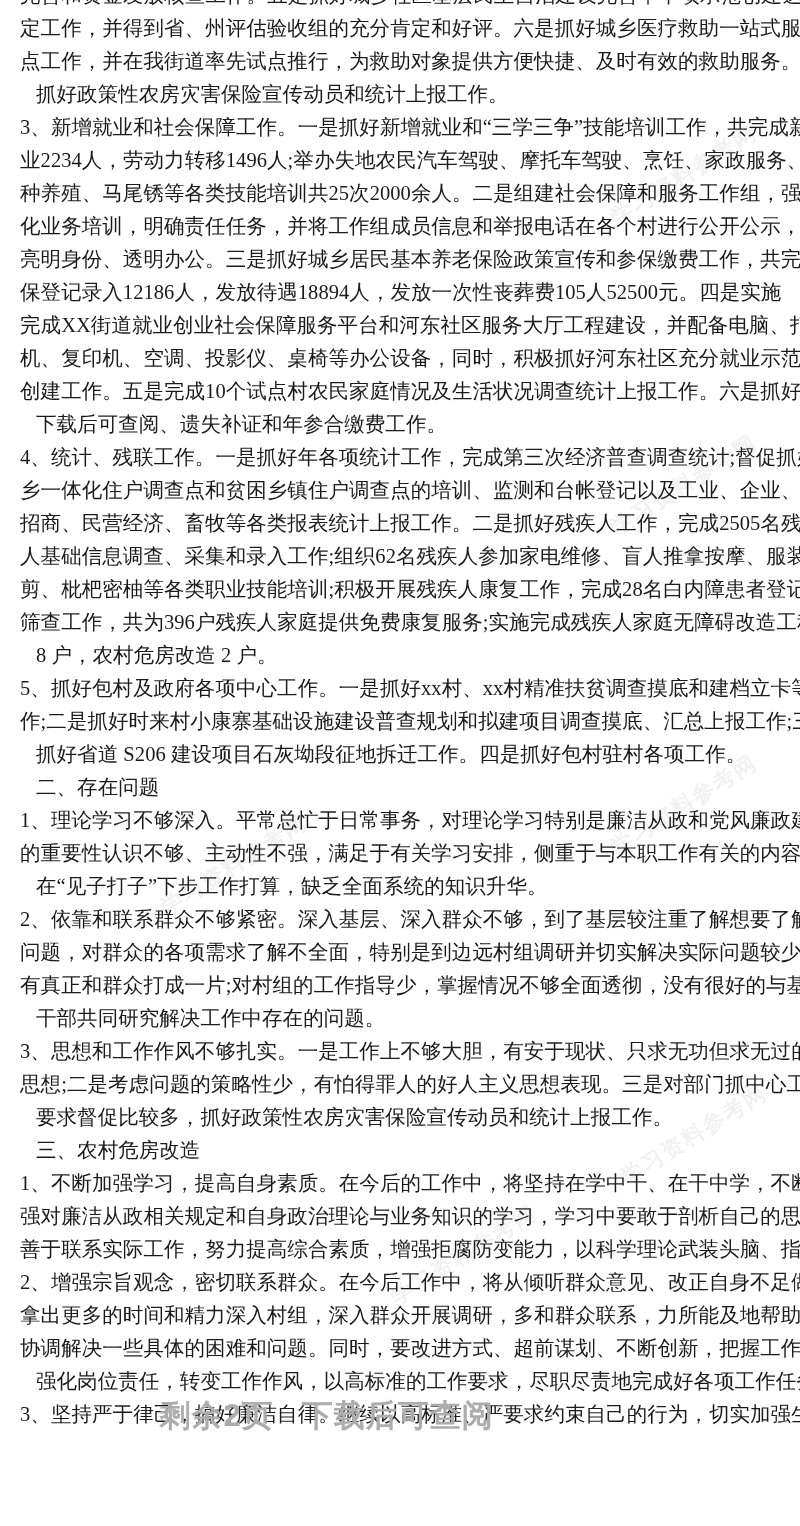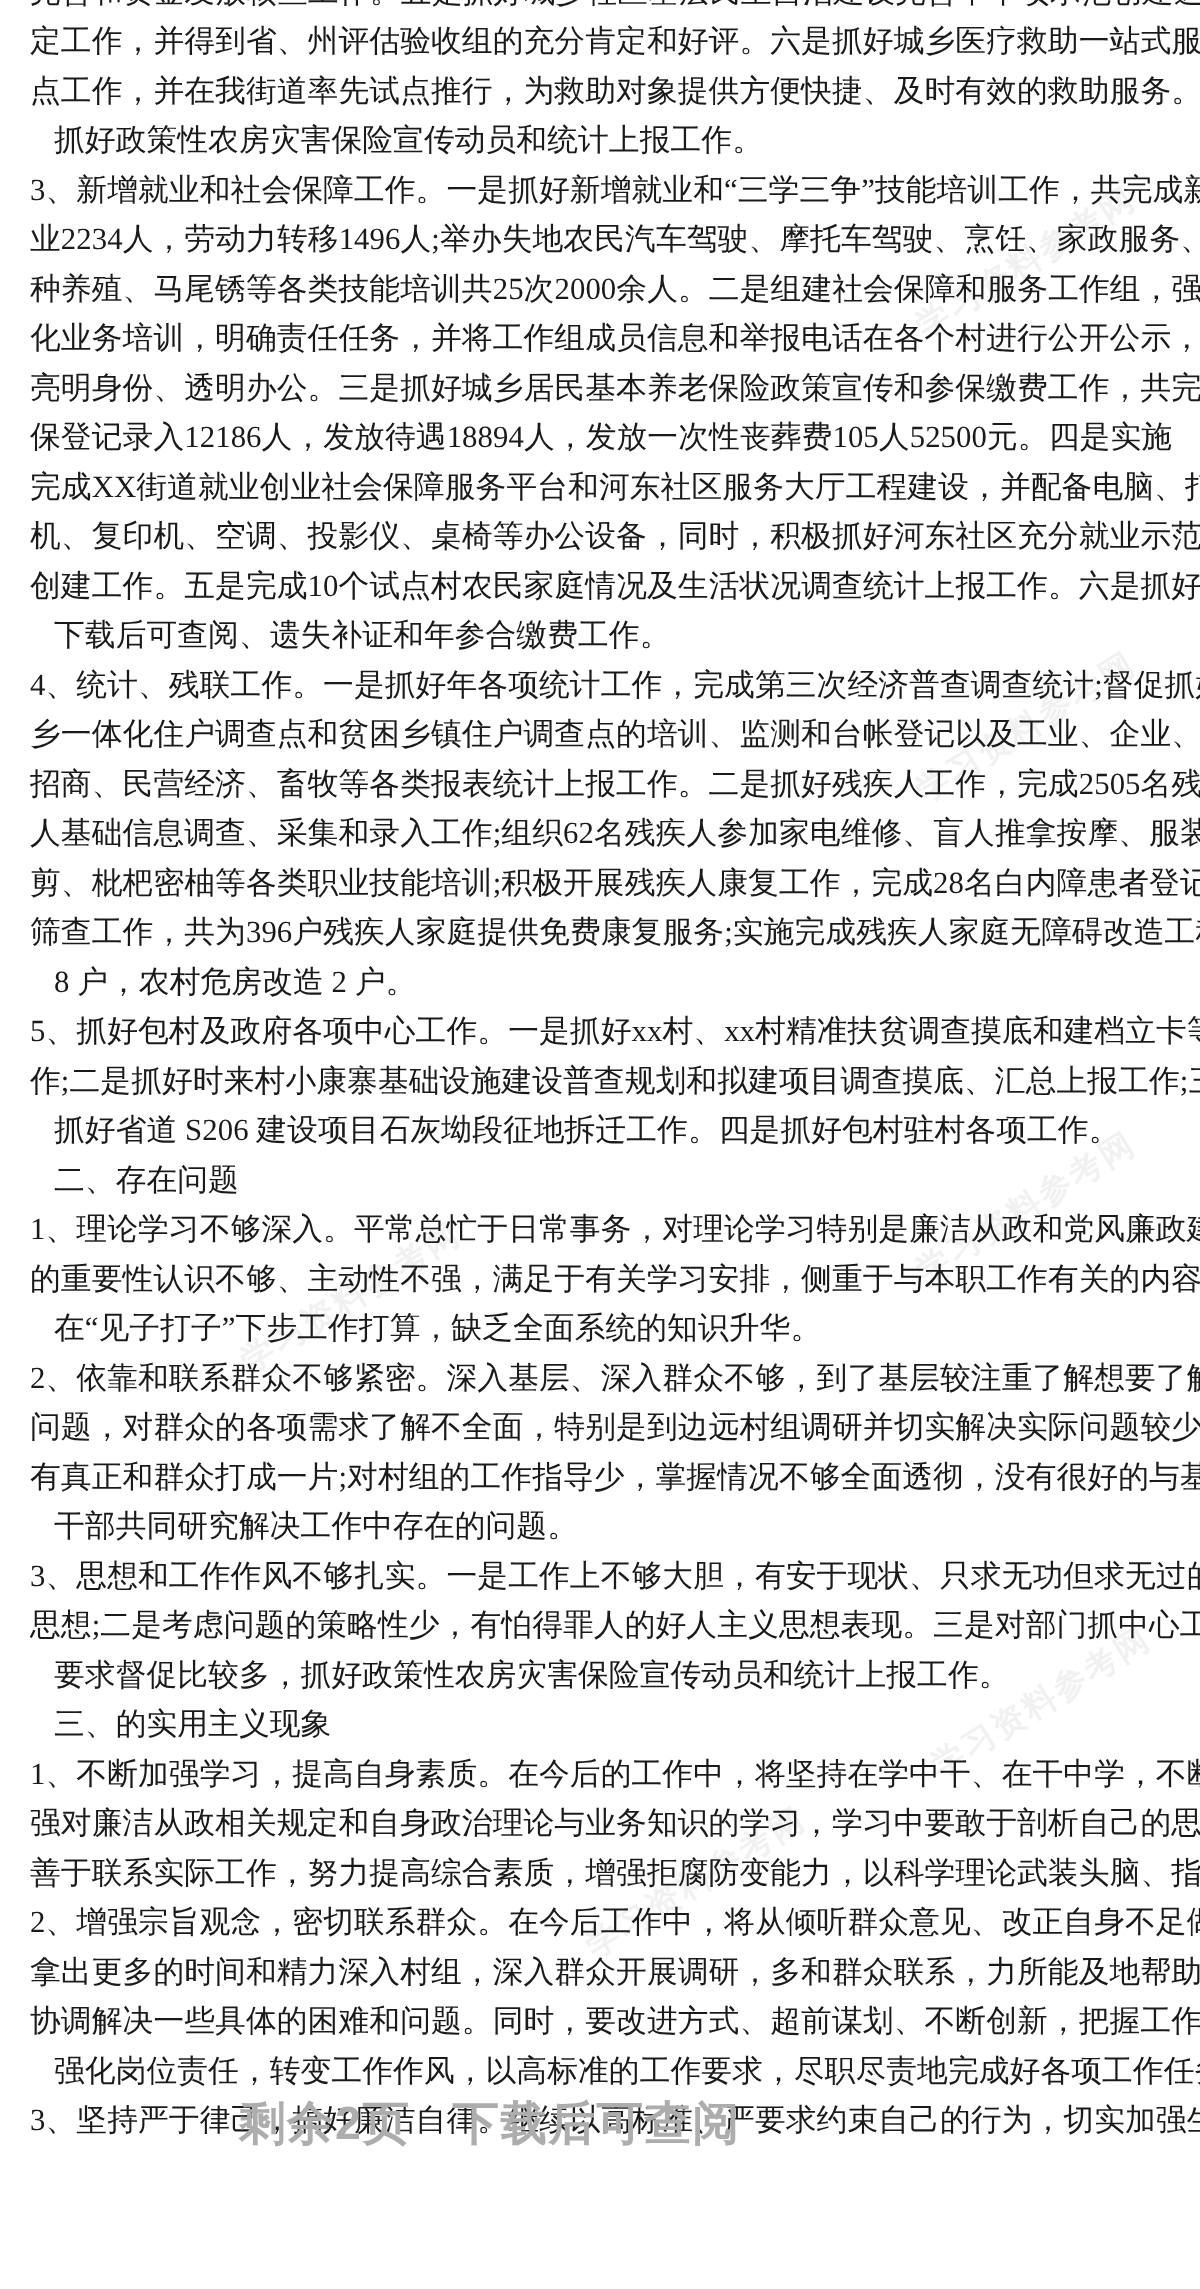--- a/index.html
+++ b/index.html
@@ -1248,21 +1248,21 @@
         <span>是</span>
         <span>对</span>
         <span>部</span>
         <span>门</span>
         <span>抓</span>
         <span>中</span>
         <span>心</span>
         <span>工</span>
       </div>
       <div class="text-line last">要求督促比较多，抓好政策性农房灾害保险宣传动员和统计上报工作。</div>
-      <div class="text-line last">三、的实用主义现象</div>
+      <div class="text-line last">三、农村危房改造</div>
       <div class="text-line just">
         <span>1</span>
         <span>、</span>
         <span>不</span>
         <span>断</span>
         <span>加</span>
         <span>强</span>
         <span>学</span>
         <span>习</span>
         <span>，</span>

